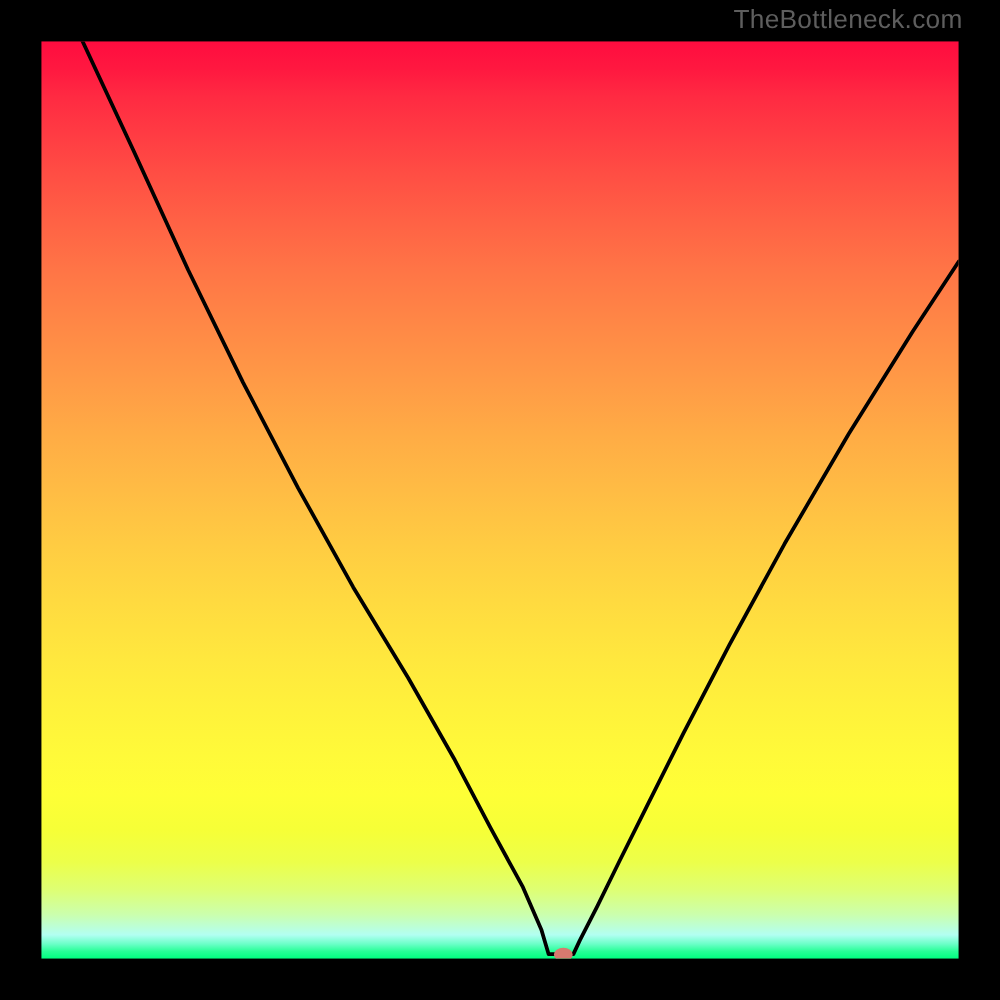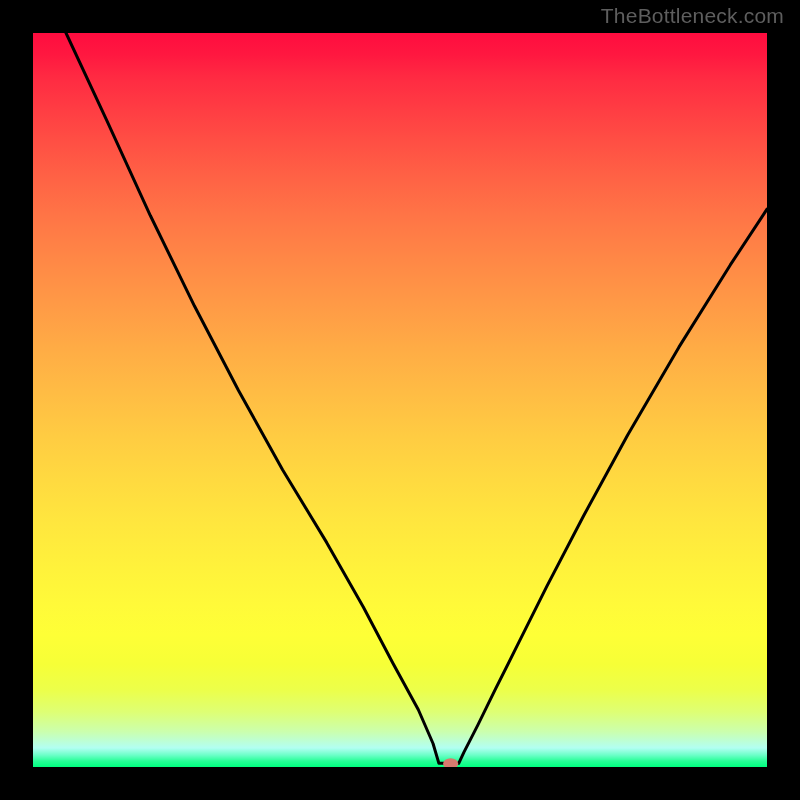--- a/index.html
+++ b/index.html
@@ -59,21 +59,21 @@
   }
   .curve-svg {
     position: absolute;
     inset: 0;
     width: 734px;
     height: 734px;
   }
   .watermark {
     position: absolute;
     top: 4px;
-    right: 16px;
+    right: 30px;
     color: #5e5e5e;
     font-size: 21px;
     font-weight: 500;
     letter-spacing: 0.2px;
   }
 </style>
 </head>
 <body>
 
 <div class="frame">

